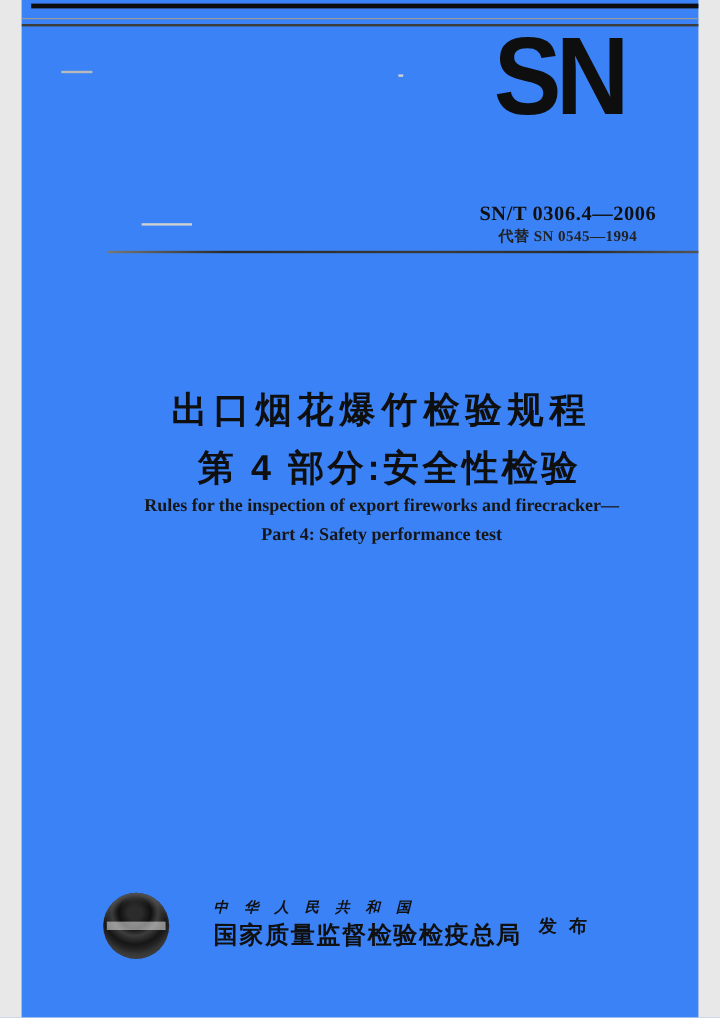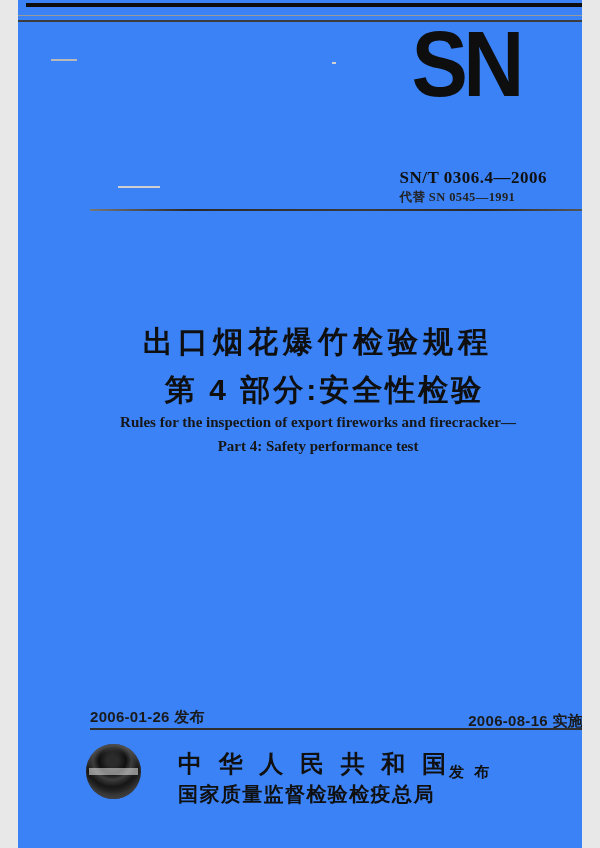--- a/index.html
+++ b/index.html
@@ -47,21 +47,21 @@
     font-size: 27px;
     font-weight: bold;
     letter-spacing: 0.3px;
     white-space: nowrap;
     color: #101010;
   }
   .std-block {
     position: absolute;
     top: 168px;
     right: 35px;
-    text-align: left;
+    text-align: center;
   }
   .std-number {
     font-family: "Liberation Serif", "DejaVu Serif", serif;
     font-size: 17px;
     font-weight: bold;
     letter-spacing: 0.5px;
     color: #101010;
   }
   .std-replaces {
     font-family: "Liberation Serif", "DejaVu Serif", serif;
@@ -153,23 +153,24 @@
   }
   .issuer {
     position: absolute;
     top: 748px;
     left: 160px;
     width: 262px;
     font-weight: bold;
     color: #101010;
   }
   .issuer .iss1 {
-    font-size: 24px;
+    font-size: 12px;
     letter-spacing: 5px;
     white-space: nowrap;
+    font-style: italic;
   }
   .issuer .iss2 {
     font-size: 20px;
     letter-spacing: 1.4px;
     margin-top: 1px;
     white-space: nowrap;
   }
   .publish-label {
     position: absolute;
     top: 763px;
@@ -190,39 +191,35 @@
   <div class="art art-thin-2"></div>
   <div class="art art-smudge-1"></div>
   <div class="art art-smudge-2"></div>
   <div class="art art-speck"></div>
 
   <div class="sn-logo">SN</div>
 
 
   <div class="std-block">
     <div class="std-number">SN/T 0306.4—2006</div>
-    <div class="std-replaces">代替 SN 0545—1991</div>
+    <div class="std-replaces">代替 SN 0545—1994</div>
   </div>
 
   <div class="rule-top"></div>
 
   <div class="main-title">
     <div class="line1">出口烟花爆竹检验规程</div>
     <div class="line2">第 4 部分:安全性检验</div>
   </div>
 
   <div class="en-title">
     <div class="en1">Rules for the inspection of export fireworks and firecracker—</div>
     <div class="en2">Part 4: Safety performance test</div>
   </div>
 
-  <div class="dates-row">
-    <span class="date-issue">2006-01-26 发布</span>
-    <span class="date-impl">2006-08-16 实施</span>
-  </div>
 
   <div class="seal"></div>
   <div class="issuer">
     <div class="iss1">中 华 人 民 共 和 国</div>
     <div class="iss2">国家质量监督检验检疫总局</div>
   </div>
   <div class="publish-label">发 布</div>
 
 </div>
 

